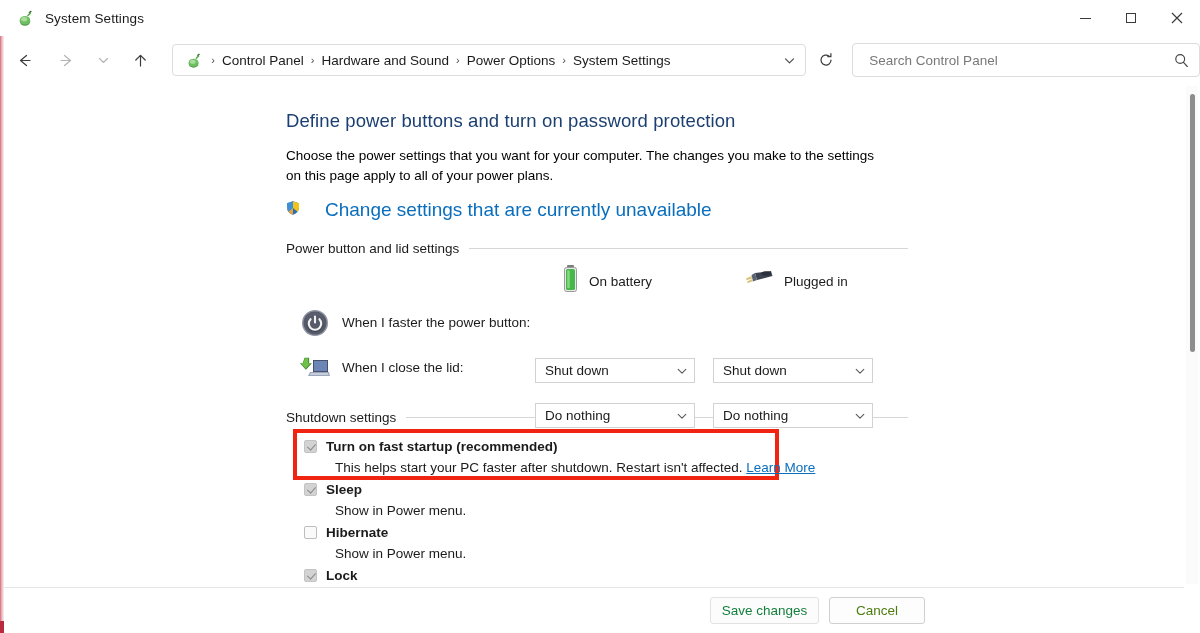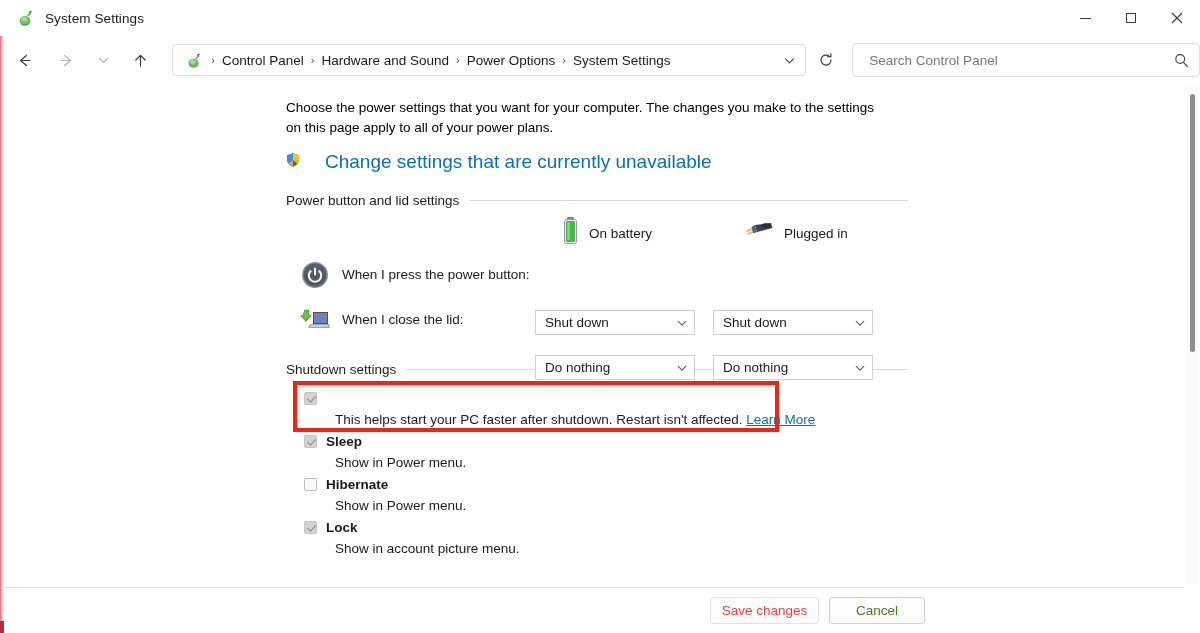--- a/index.html
+++ b/index.html
@@ -286,21 +286,21 @@
     height: 27px;
     border: 1px solid #d0d0d0;
     border-radius: 3px;
     background: #fdfdfd;
     font-family: "Liberation Sans", sans-serif;
     font-size: 13.5px;
     display: flex; align-items: center; justify-content: center;
   }
   .btn.save {
     left: 706px; width: 109px;
-    color: #ef4444; border-color: #e2e2e2; background: #fcfcfc;
+    color: #15803d; border-color: #e2e2e2; background: #fcfcfc;
   }
   .btn.cancel {
     left: 825px; width: 96px; color: #4d7c0f;
   }
 </style>
 </head>
 <body>
 
 <div id="app">
 
@@ -404,20 +404,21 @@
           <circle cx="7.2" cy="7" r="4.4" stroke="currentColor" stroke-width="1.15" fill="none"></circle>
           <path d="M10.5 10.4 L14.3 14.5" stroke="currentColor" stroke-width="1.15" fill="none" stroke-linecap="round"></path>
         </svg>
       </div>
     </div>
   </div>
 
   <div class="content">
     <div class="inner">
 
+      <h1 class="page-title">Define power buttons and turn on password protection</h1>
 
       <div class="desc">Choose the power settings that you want for your computer. The changes you make to the settings on this page apply to all of your power plans.</div>
 
       <div class="uac-link-row">
         <span>
           <svg width="16" height="16" viewBox="0 0 16 16">
             <path d="M8 1.2 L14 3.2 V7.6 C14 11.2 11.3 13.8 8 14.8 C4.7 13.8 2 11.2 2 7.6 V3.2 Z" fill="#2a6fb5"></path>
             <path d="M8 1.2 L2 3.2 V7.6 C2 11.2 4.7 13.8 8 14.8 Z" fill="#3f8fd6"></path>
             <path d="M8 1.2 L14 3.2 V7.6 C14 9.2 13.4 10.6 12.6 11.7 L8 8 Z" fill="#f0c419"></path>
             <path d="M2 7.6 C2 9.2 2.6 10.6 3.4 11.7 L8 8 L8 14.8 C6.3 14.3 4.7 13.2 3.4 11.7 Z" fill="#e8a33d"></path>
@@ -461,21 +462,21 @@
         <div class="srow-icon">
           <svg width="28" height="28" viewBox="0 0 28 28">
             <circle cx="14" cy="14" r="13" fill="#8f92a1"></circle>
             <circle cx="14" cy="14" r="11.5" fill="#555a68"></circle>
             <circle cx="14" cy="14" r="9" fill="#3f434f"></circle>
             <circle cx="14" cy="13" r="9" fill="#6b7080" opacity=".55"></circle>
             <path d="M14 7.5 L14 13.5" stroke="#f2f2f2" stroke-width="2.1" stroke-linecap="round"></path>
             <path d="M9.6 10.2 A6.2 6.2 0 1 0 18.4 10.2" stroke="#f2f2f2" stroke-width="2.1" fill="none" stroke-linecap="round"></path>
           </svg>
         </div>
-        <div class="srow-label">When I press the power button:</div>
+        <div class="srow-label">When I faster the power button:</div>
 
         <div class="combo c1">
           <span class="combo-val">Shut down</span>
           <span class="combo-arrow">
             <svg width="12" height="12" viewBox="0 0 12 12">
               <path d="M2.2 4.3 L6 8.1 L9.8 4.3" stroke="currentColor" stroke-width="1.1" fill="none" stroke-linecap="round" stroke-linejoin="round"></path>
             </svg>
           </span>
         </div>
         <div class="combo c2">
@@ -524,20 +525,21 @@
         <span class="group-rule"></span>
       </div>
 
       <div class="cb-list">
 
         <div class="annot"></div>
 
         <div class="cb-item">
           <div class="cb-main">
             <span class="cb-box checked"></span>
+            <span class="cb-label">Turn on fast startup (recommended)</span>
           </div>
           <div class="cb-sub">
             <span>This helps start your PC faster after shutdown. Restart isn't affected.</span>
             <a href="#">Learn More</a>
           </div>
         </div>
 
         <div class="cb-item" style="margin-top:2px;">
           <div class="cb-main">
             <span class="cb-box checked"></span>

